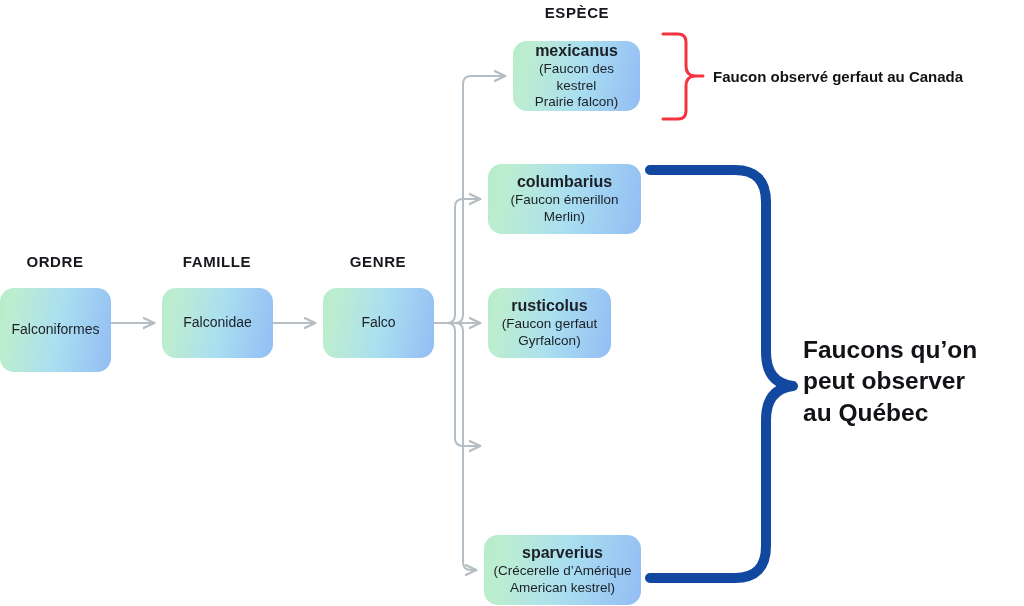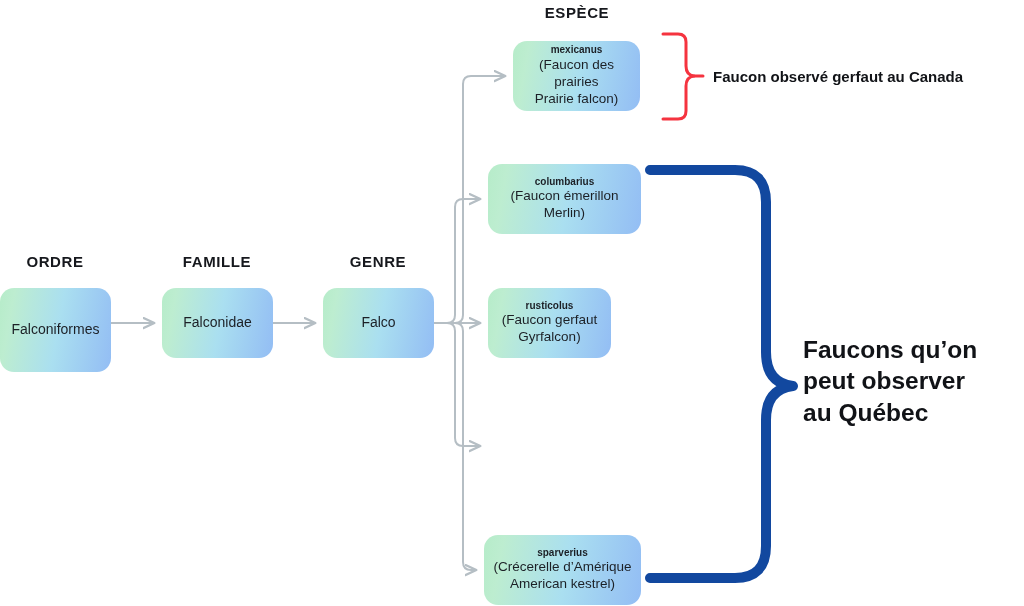--- a/index.html
+++ b/index.html
@@ -56,21 +56,21 @@
   }
   .taxon-box.rank {
     font-size: 14px;
   }
   .taxon-box.species {
     font-size: 13.5px;
     padding: 4px 6px;
   }
   .sci-name {
     font-weight: bold;
-    font-size: 10px;
+    font-size: 16px;
     display: block;
   }
   .common-names {
     display: block;
     font-size: 13.5px;
   }
   
   .annotation-text {
     position: absolute;
     font-weight: bold;
@@ -133,21 +133,21 @@
   </div>
   <div class="taxon-box rank" style="left:162px; top:288px; width:111px; height:70px;">
     <span>Falconidae</span>
   </div>
   <div class="taxon-box rank" style="left:323px; top:288px; width:111px; height:70px;">
     <span>Falco</span>
   </div>
 
   <div class="taxon-box species" style="left:513px; top:41px; width:127px; height:70px;">
     <span class="sci-name">mexicanus</span>
-    <span class="common-names">(Faucon des prairies</span>
+    <span class="common-names">(Faucon des kestrel</span>
     <span class="common-names">Prairie falcon)</span>
   </div>
 
   <div class="taxon-box species" style="left:488px; top:164px; width:153px; height:70px;">
     <span class="sci-name">columbarius</span>
     <span class="common-names">(Faucon émerillon</span>
     <span class="common-names">Merlin)</span>
   </div>
 
   <div class="taxon-box species" style="left:488px; top:288px; width:123px; height:70px;">

